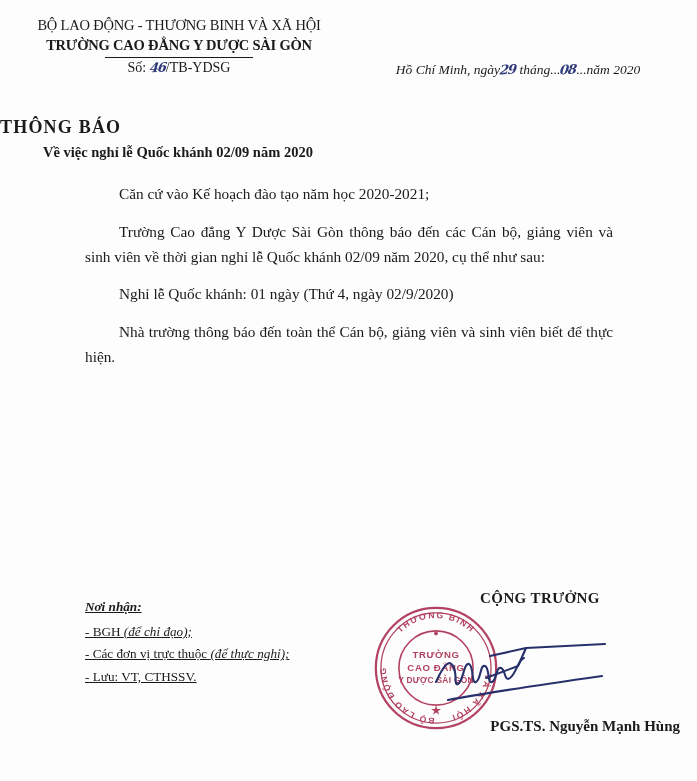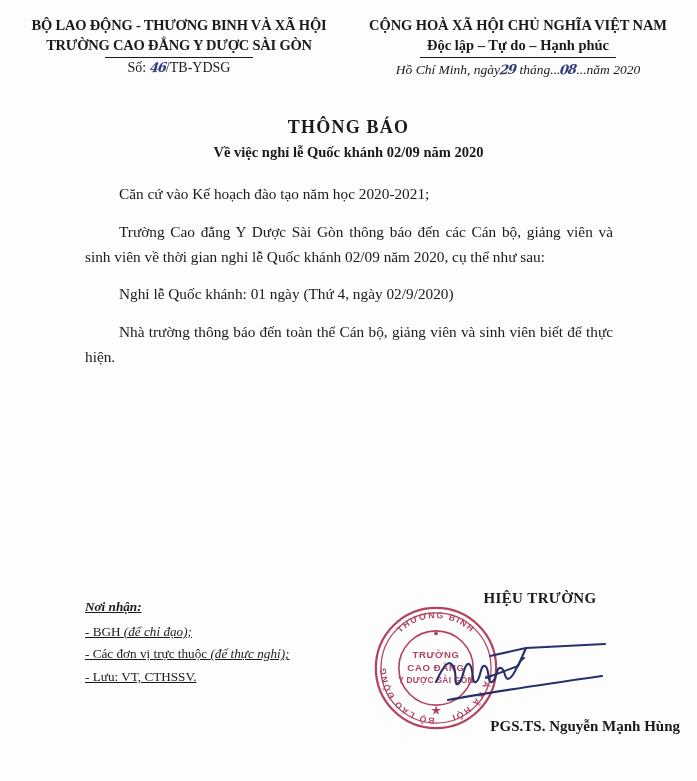--- a/index.html
+++ b/index.html
@@ -41,21 +41,21 @@
   }
   .hdr-right {
     position: absolute;
     left: 350px;
     top: 0;
     width: 336px;
     text-align: center;
   }
   .org-ministry {
     font-size: 14.5px;
-    font-weight: bold;
+    font-weight: normal;
     letter-spacing: -0.2px;
     white-space: nowrap;
     line-height: 1.35;
   }
   .org-school {
     font-size: 14.5px;
     font-weight: bold;
     letter-spacing: -0.2px;
     white-space: nowrap;
     line-height: 1.35;
@@ -127,32 +127,33 @@
     white-space: nowrap;
   }
   .dot-fill { letter-spacing: 0px; }
 
   
   .titles {
     position: absolute;
     top: 114px;
     left: 0;
     width: 697px;
-    text-align: center;
+    text-align: left;
   }
   .title-main {
     font-size: 18px;
     font-weight: bold;
     letter-spacing: 1.2px;
     line-height: 1.5;
   }
   .title-sub {
     font-size: 14.5px;
     font-weight: bold;
     line-height: 1.6;
+    padding-left: 43px;
   }
 
   
   .body-text {
     position: absolute;
     top: 182px;
     left: 85px;
     width: 528px;
     font-size: 15.3px;
     line-height: 1.62;
@@ -230,24 +231,20 @@
 
 <div class="page">
 
   <div class="header">
 
     <div class="hdr-left">
       <div class="org-ministry">BỘ LAO ĐỘNG - THƯƠNG BINH VÀ XÃ HỘI</div>
       <div class="org-school">TRƯỜNG CAO ĐẲNG Y DƯỢC SÀI GÒN</div>
     </div>
 
-    <div class="hdr-right">
-      <div class="nation-line">CỘNG HOÀ XÃ HỘI CHỦ NGHĨA VIỆT NAM</div>
-      <div class="motto">Độc lập – Tự do – Hạnh phúc</div>
-    </div>
 
   </div>
 
   <div class="doc-number">
     <span>Số:</span>
     <span class="hand">46</span><span>/TB-YDSG</span>
   </div>
 
   <div class="date-line">
     <span>Hồ Chí Minh,</span>
@@ -268,21 +265,21 @@
   </div>
 
   <div class="recipients">
     <div class="rcp-title">Nơi nhận:</div>
     <div class="rcp-item"><span>- BGH </span><span class="rcp-note">(để chỉ đạo);</span></div>
     <div class="rcp-item"><span>- Các đơn vị trực thuộc </span><span class="rcp-note">(để thực nghỉ);</span></div>
     <div class="rcp-item"><span>- Lưu: VT, CTHSSV.</span><span class="rcp-note"></span></div>
   </div>
 
   <div class="sign-block">
-    <div class="sign-title">HIỆU TRƯỜNG</div>
+    <div class="sign-title">CỘNG TRƯỞNG</div>
     <div class="sign-name">PGS.TS. Nguyễn Mạnh Hùng</div>
   </div>
 
   <svg class="seal" viewBox="0 0 200 200">
     <defs>
       <path id="arcTop" d="M 100,100 m -78,0 a 78,78 0 0 1 156,0" fill="none"></path>
       <path id="arcTopIn" d="M 22,100 a 78,78 0 0 1 156,0" fill="none"></path>
       <path id="arcBotIn" d="M 178,100 a 78,78 0 0 1 -156,0" fill="none"></path>
     </defs>
     <g stroke="#a8294a" fill="none">

